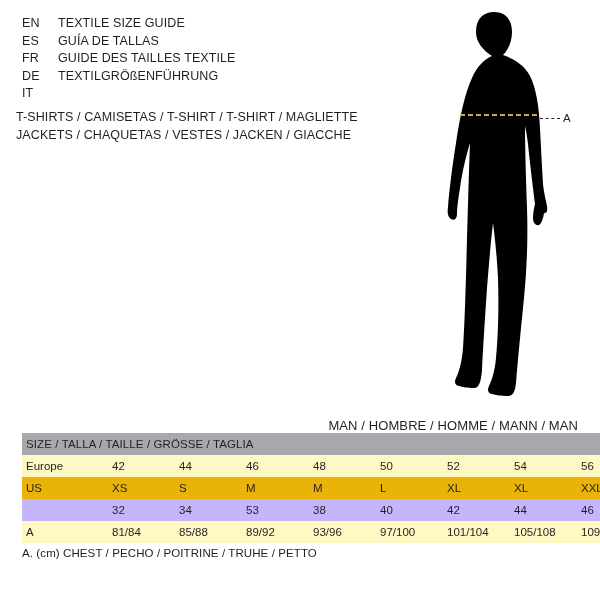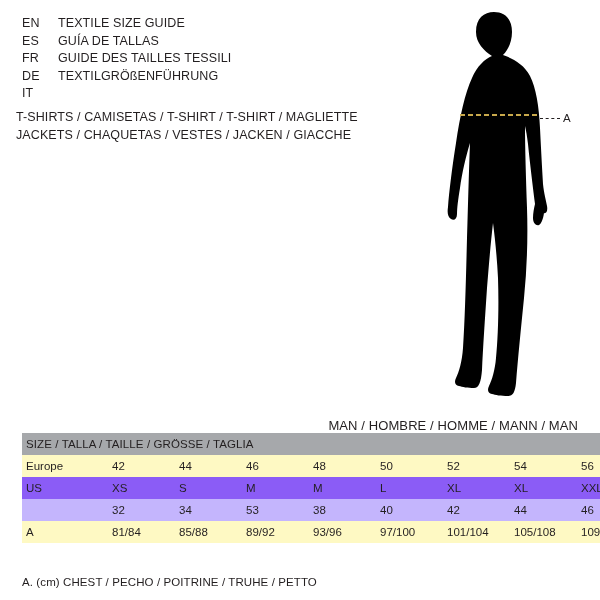--- a/index.html
+++ b/index.html
@@ -114,30 +114,30 @@
     color: #231f20;
     height: 16px;
     white-space: nowrap;
   }
   table.size-table thead th {
     background: #a6a8ab;
     font-size: 11.5px;
     letter-spacing: 0.1px;
   }
   table.size-table tbody tr.shade-light td { background: #fef9c3; }
-  table.size-table tbody tr.shade-white td { background: #8b5cf6; }
+  table.size-table tbody tr.shade-white td { background: #eab308; }
   table.size-table tbody tr.shade-mid td { background: #c4b5fd; }
 
   col.c-label { width: 86px; }
   col.c-data  { width: 67px; }
 
   .footnote {
     position: absolute;
     left: 22px;
-    top: 576px;
+    top: 547px;
     font-size: 11.5px;
     letter-spacing: 0.1px;
     white-space: nowrap;
   }
 </style>
 </head>
 <body>
 
 <div class="page">
 
@@ -145,21 +145,21 @@
     <div class="lang-row">
       <span class="lang-code">EN</span>
       <span class="lang-text">TEXTILE SIZE GUIDE</span>
     </div>
     <div class="lang-row">
       <span class="lang-code">ES</span>
       <span class="lang-text">GUÍA DE TALLAS</span>
     </div>
     <div class="lang-row">
       <span class="lang-code">FR</span>
-      <span class="lang-text">GUIDE DES TAILLES TESSILI</span>
+      <span class="lang-text">GUIDE DES TAILLES TEXTILE</span>
     </div>
     <div class="lang-row">
       <span class="lang-code">DE</span>
       <span class="lang-text">TEXTILGRÖßENFÜHRUNG</span>
     </div>
     <div class="lang-row">
       <span class="lang-code">IT</span>
     </div>
   </div>
 

